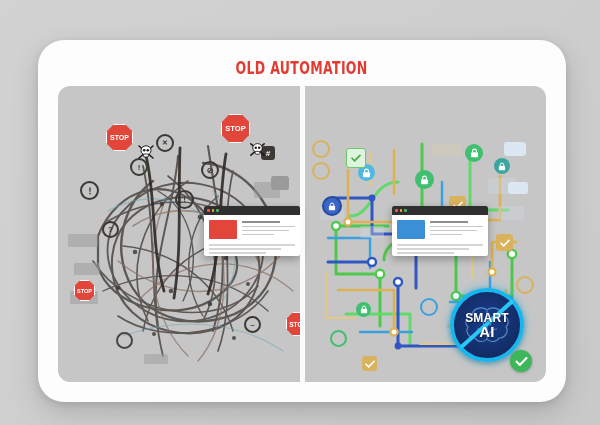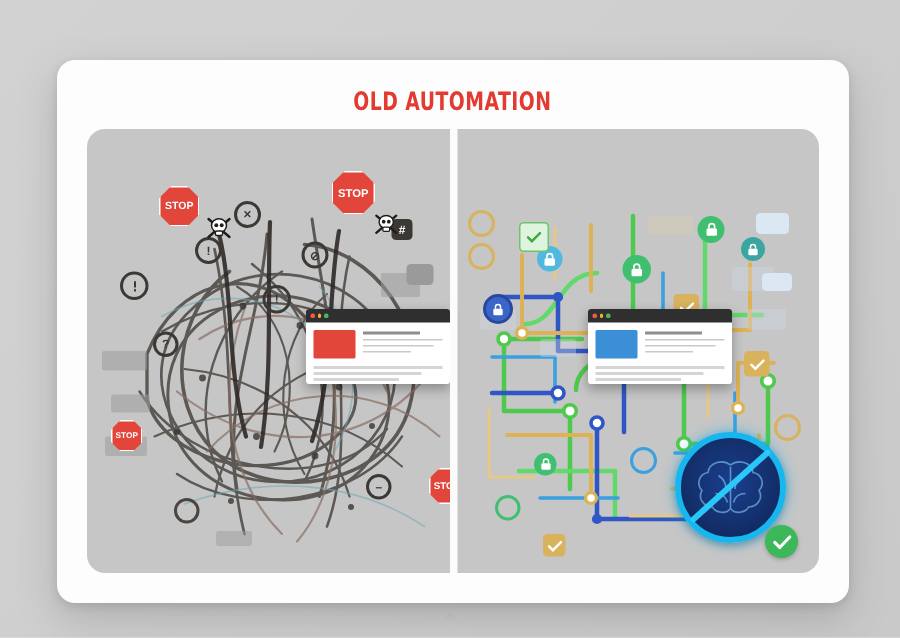--- a/index.html
+++ b/index.html
@@ -6,21 +6,21 @@
   body{
     width:600px;height:425px;overflow:hidden;
     background:linear-gradient(135deg,#d2d2d2 0%,#cfcfcf 45%,#c9c9c9 100%);
     font-family:"Liberation Sans",sans-serif;
   }
   .stage{position:relative;width:600px;height:425px;}
 
   
   .card{
     position:absolute;left:38px;top:40px;width:528px;height:362px;
-    background:#fdfdfd;border-radius:12px;
+    background:#fdfdfd;border-radius:26px;
     box-shadow:0 10px 26px rgba(90,90,90,.28), 0 2px 6px rgba(90,90,90,.18);
   }
 
   
   .titles{position:absolute;left:0;top:12px;width:100%;height:32px;display:flex;}
   .title{flex:1;display:flex;align-items:center;justify-content:center;}
   .title span{
     font-family:"Liberation Sans Narrow","DejaVu Sans Condensed","Liberation Sans",sans-serif;
     font-weight:bold;font-size:17px;letter-spacing:.4px;
     transform:scaleX(.82);transform-origin:center;white-space:nowrap;
@@ -436,20 +436,24 @@
 
         <div class="badge smartai">
           <svg class="brain" viewBox="0 0 52 40" aria-hidden="true">
             <g fill="none" stroke="#8fd8ff" stroke-width="1.1">
               <path d="M26 5c-5-4-14-2-15 5-6 1-8 8-4 12-3 5 1 11 7 11 2 4 9 5 12 1"></path>
               <path d="M26 5c5-4 14-2 15 5 6 1 8 8 4 12 3 5-1 11-7 11-2 4-9 5-12 1"></path>
               <path d="M26 6v28M18 12c3 2 5 5 5 9M34 12c-3 2-5 5-5 9M16 24c4 0 7 2 8 6M36 24c-4 0-7 2-8 6"></path>
             </g>
           </svg>
           <div class="slash2"></div>
+          <div class="txt">
+            <span>SMART</span>
+            <b>AI</b>
+          </div>
         </div>
 
         <div class="badge checkbadge">
           <svg width="13" height="11" viewBox="0 0 13 11" aria-hidden="true">
             <path d="M1.5 5.6l3.3 3.4L11.5 2" stroke="#fff" stroke-width="2.1" fill="none" stroke-linecap="round" stroke-linejoin="round"></path>
           </svg>
         </div>
       </div>
 
       <div class="divider"></div>

